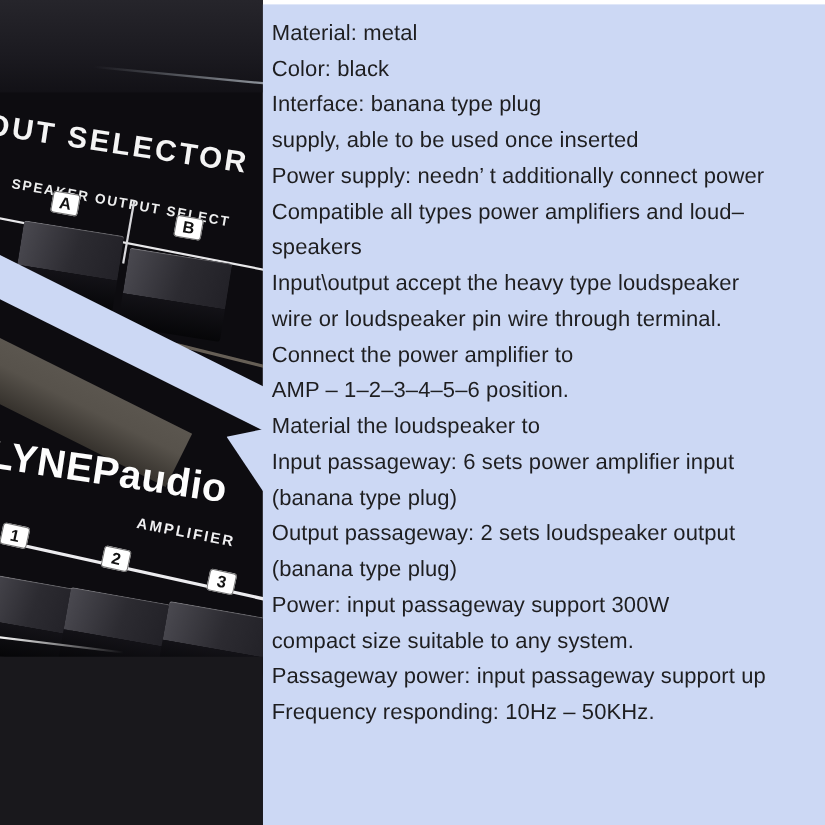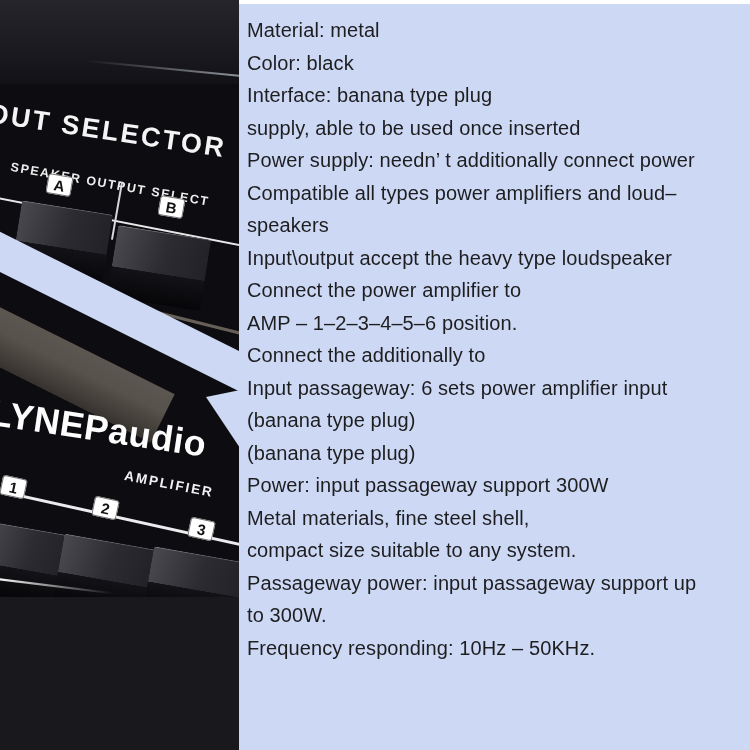--- a/index.html
+++ b/index.html
@@ -148,26 +148,26 @@
 
   <div class="specs">
       <div class="spec-line">Material: metal</div>
       <div class="spec-line">Color: black</div>
       <div class="spec-line">Interface: banana type plug</div>
       <div class="spec-line">supply, able to be used once inserted</div>
       <div class="spec-line">Power supply: needn’ t additionally connect power</div>
       <div class="spec-line">Compatible all types power amplifiers and loud–</div>
       <div class="spec-line">speakers</div>
       <div class="spec-line">Input\output accept the heavy type loudspeaker</div>
+      <div class="spec-line">wire or loudspeaker pin wire through terminal.</div>
       <div class="spec-line">Connect the power amplifier to</div>
       <div class="spec-line">AMP – 1–2–3–4–5–6 position.</div>
-      <div class="spec-line">Connect the additionally to</div>
+      <div class="spec-line">Material the loudspeaker to</div>
       <div class="spec-line">Input passageway: 6 sets power amplifier input</div>
       <div class="spec-line">(banana type plug)</div>
+      <div class="spec-line">Output passageway: 2 sets loudspeaker output</div>
       <div class="spec-line">(banana type plug)</div>
       <div class="spec-line">Power: input passageway support 300W</div>
-      <div class="spec-line">Metal materials, fine steel shell,</div>
       <div class="spec-line">compact size suitable to any system.</div>
       <div class="spec-line">Passageway power: input passageway support up</div>
-      <div class="spec-line">to 300W.</div>
       <div class="spec-line">Frequency responding: 10Hz – 50KHz.</div>
     </div>
 </div>
 
 </body></html>

